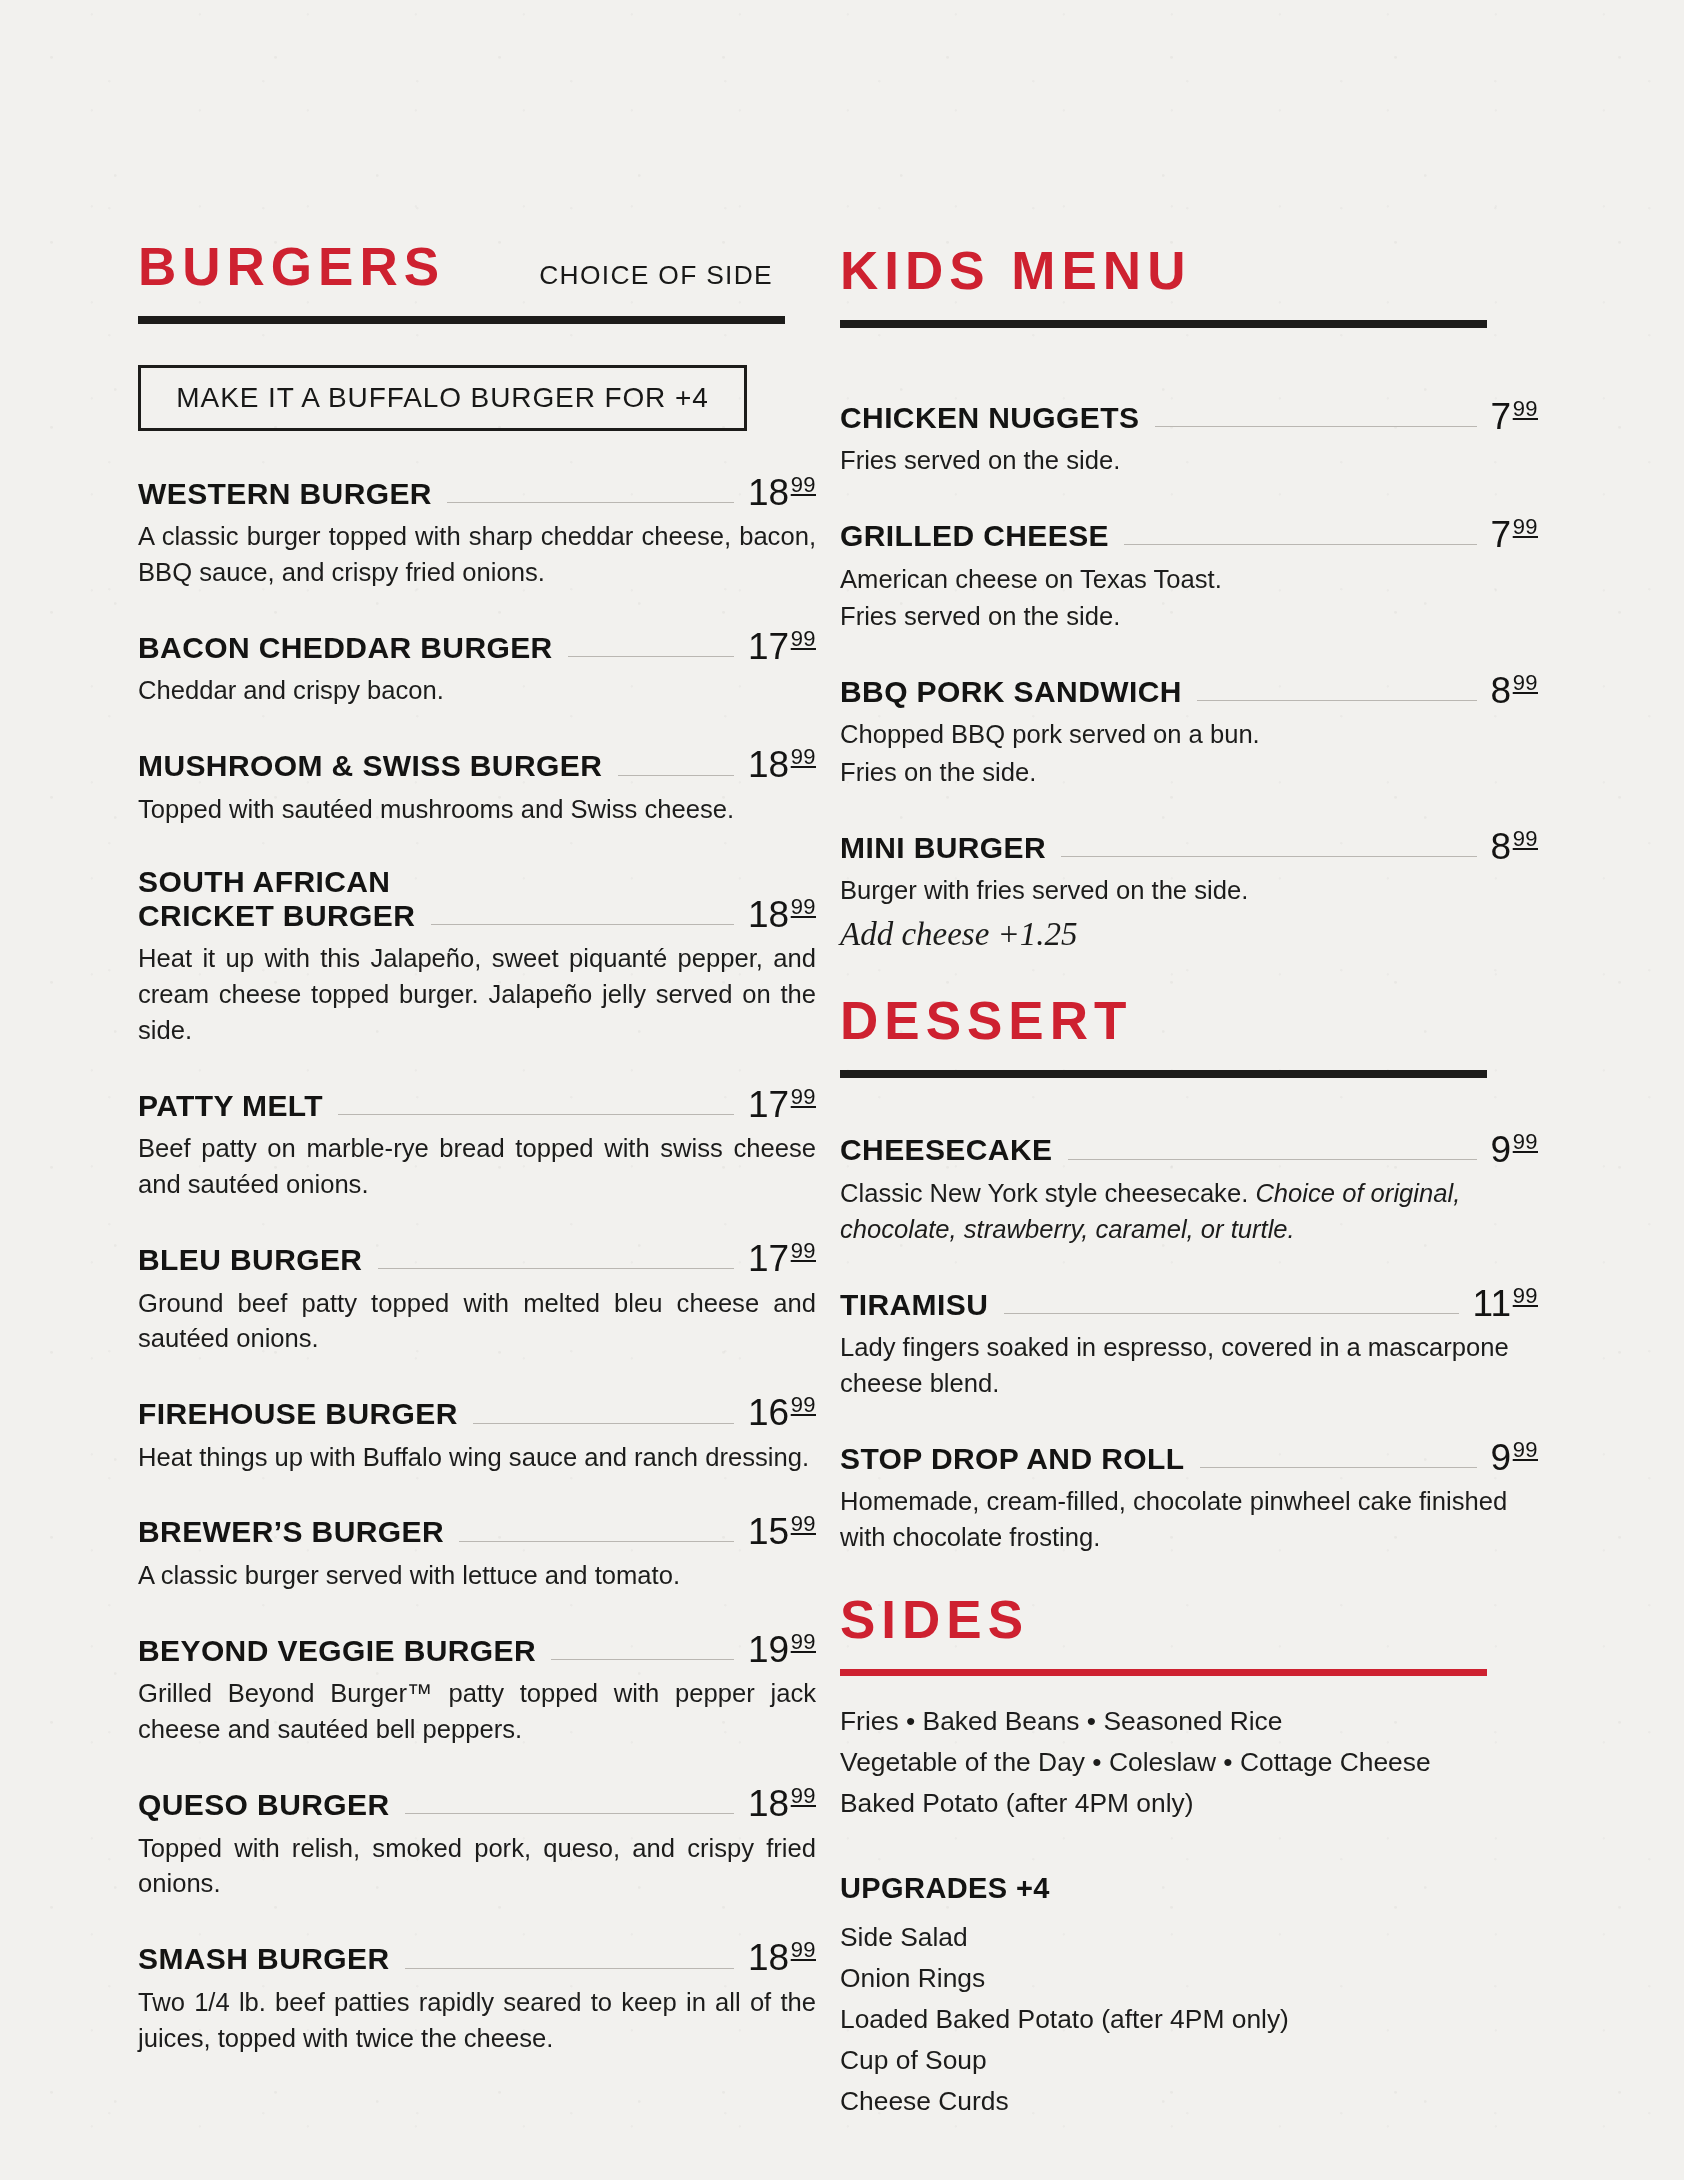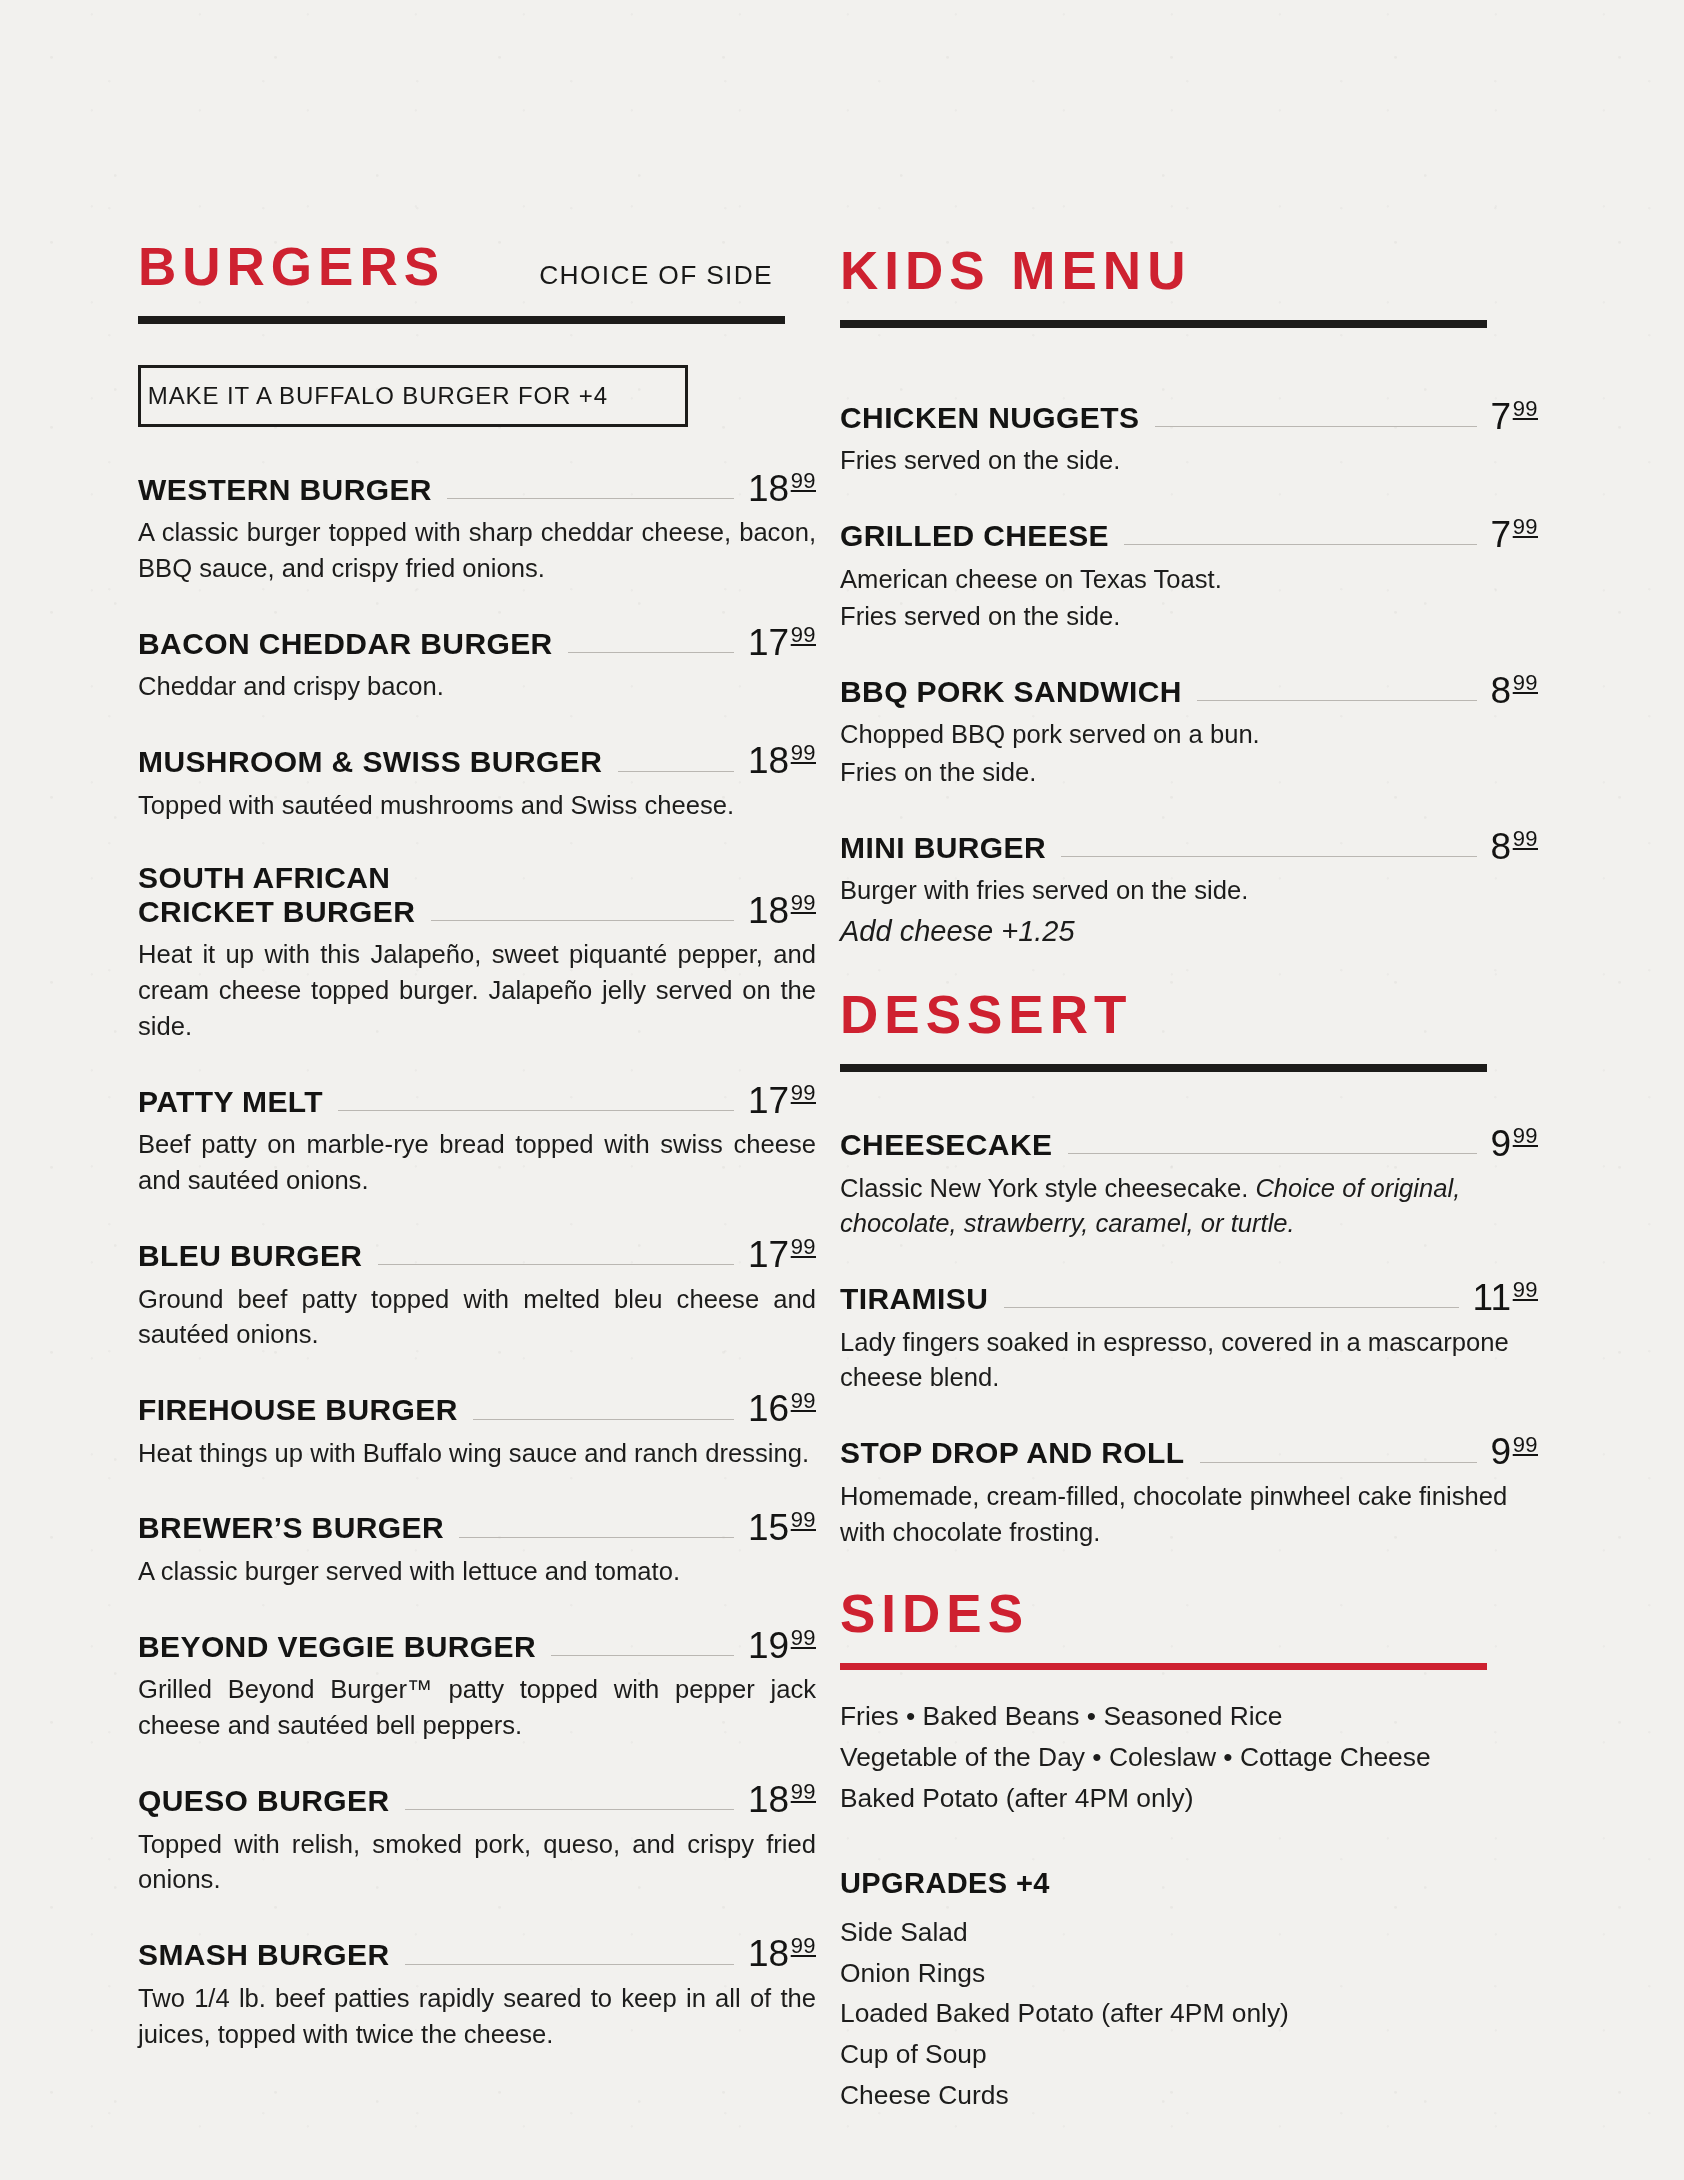--- a/index.html
+++ b/index.html
@@ -35,41 +35,41 @@
   .sec-rule{height:7.7px;background:var(--rule);width:647px;margin-top:23px;border:none;}
   .sec-rule.red{background:var(--red);height:6.8px;}
   .rule-gap-burgers{margin-bottom:41px;}
   .rule-gap-kids{margin-bottom:70px;}
   .rule-gap-dessert{margin-bottom:53px;}
   .rule-gap-sides{margin-bottom:25.6px;}
 
   
   .promo{
     border:3.4px solid var(--rule);
-    width:550px;
-    text-align:left;
-    font-size:24px;
+    width:609px;
+    text-align:center;
+    font-size:28px;
     letter-spacing:0.9px;
     padding:14.5px 6.8px 13.6px;
     margin-bottom:43px;
     color:#181817;
   }
 
   
   .item{margin-bottom:37px;}
   .item-head{display:flex;align-items:flex-end;width:100%;}
   .name{font-size:30px;font-weight:bold;color:#141413;line-height:1.14;letter-spacing:0.4px;white-space:nowrap;}
   .name .line{display:block;}
   .leader{flex:1 1 auto;min-width:24px;border-bottom:1.7px solid var(--leader);margin:0 13.6px 7.7px 15.3px;height:0;}
   .price{font-size:37px;line-height:1;color:#141413;white-space:nowrap;}
   .cents{font-size:22px;vertical-align:12.8px;letter-spacing:0.4px;margin-left:1.7px;text-decoration:underline;}
   .desc{font-size:25.6px;line-height:1.40;color:#1c1c1b;margin-top:8.5px;}
   .col-left .desc{text-align:justify;}
   .desc .it, .note{font-style:italic;}
-  .note{font-size:29px;line-height:1.40;color:#1c1c1b;margin-top:1.7px;}
+  .note{font-size:33px;line-height:1.40;color:#1c1c1b;margin-top:1.7px;font-family:Liberation Serif, serif;}
 
   
   .side-line{font-size:26.4px;line-height:1.55;color:#1c1c1b;}
   .upgrades-title{font-size:29px;font-weight:bold;color:#141413;margin-top:48px;margin-bottom:12px;letter-spacing:0.4px;}
 </style>
 </head>
 <body>
 
 <div class="page">
 

